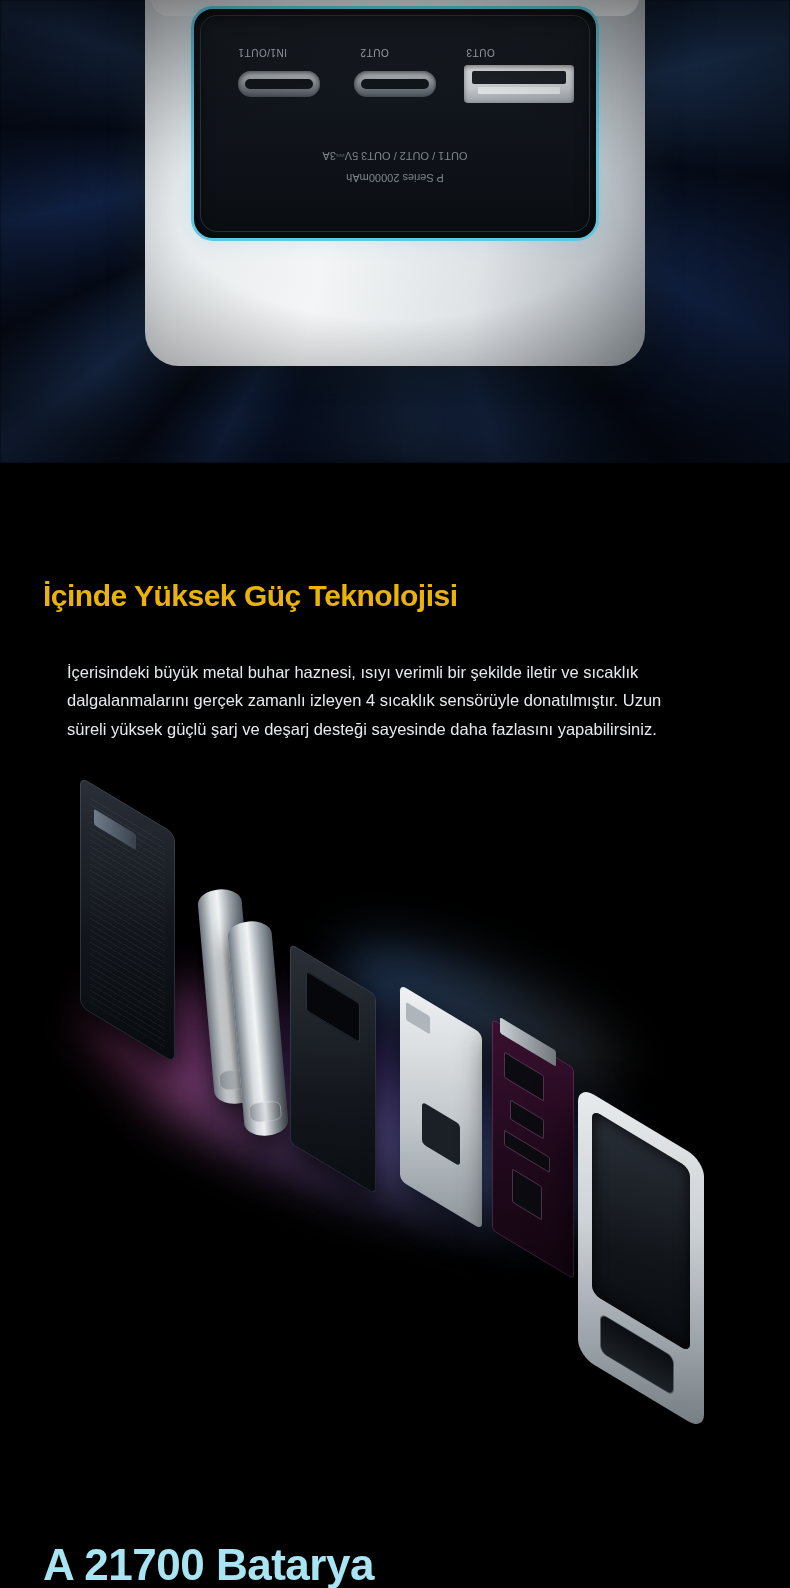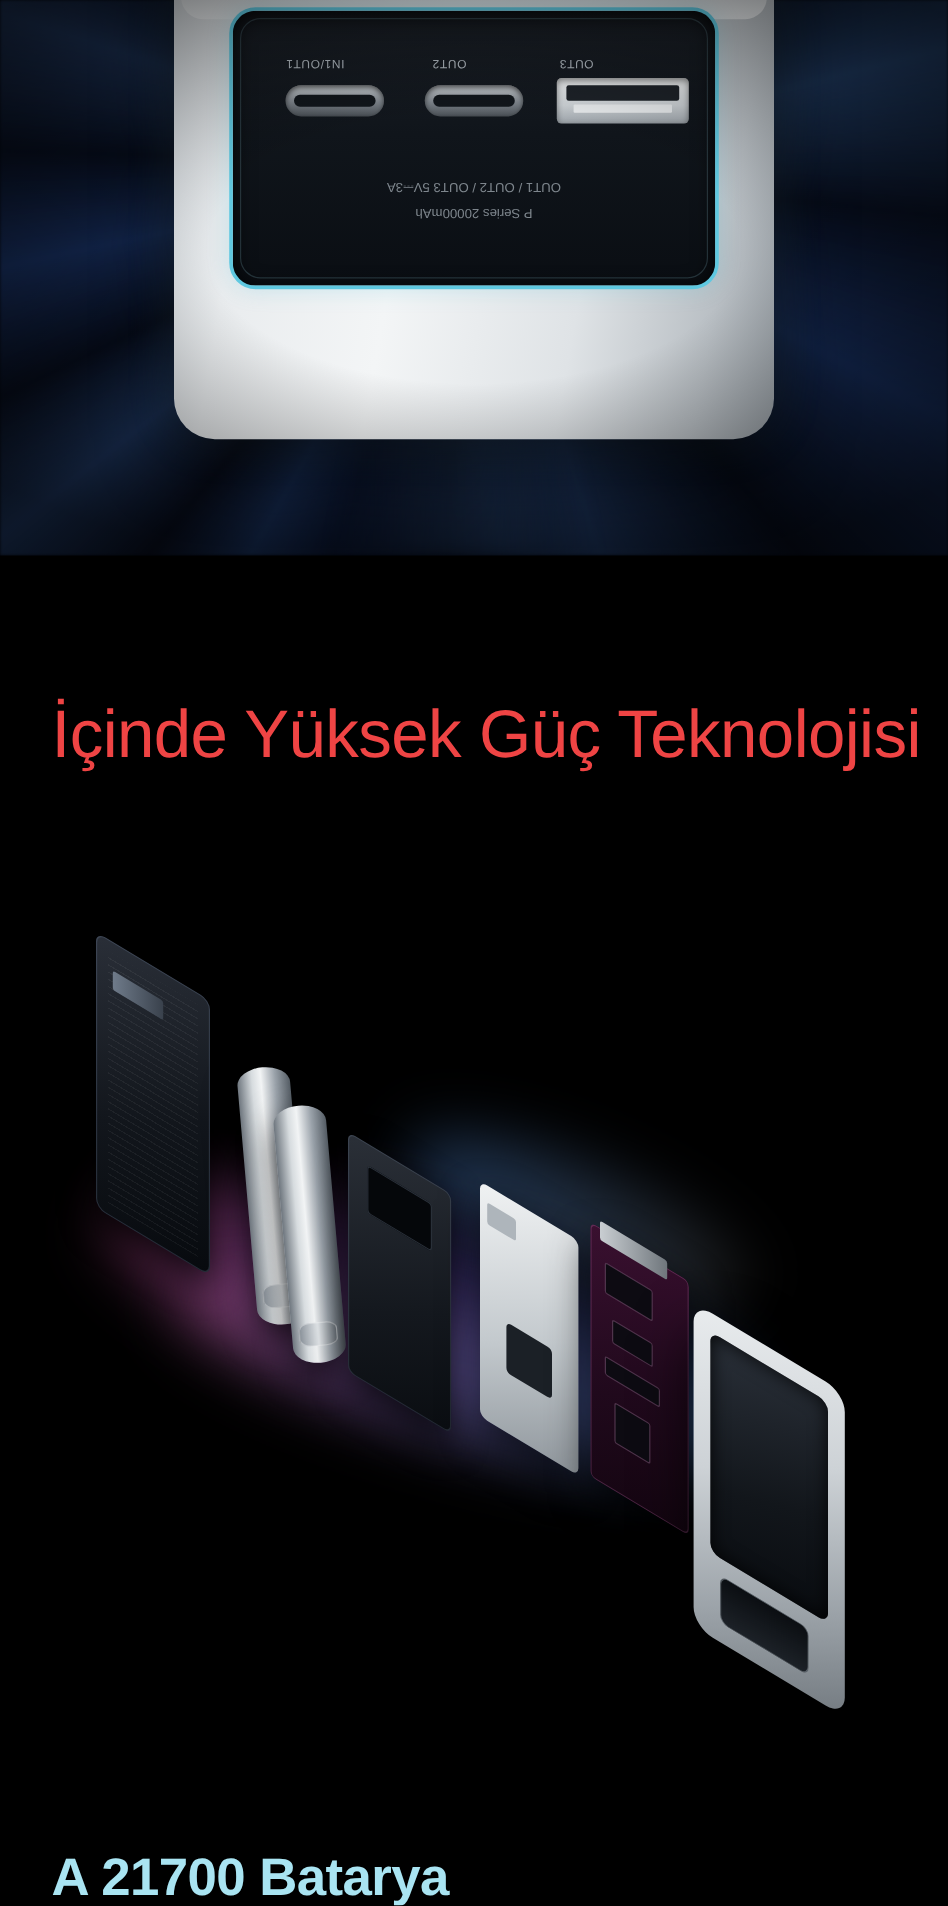--- a/index.html
+++ b/index.html
@@ -131,22 +131,22 @@
 
   
   .feature {
     position:absolute; left:0; top:463px;
     width:790px; height:1125px;
     background:#000;
     overflow:hidden;
   }
   .feature-title {
     position:absolute; left:43px; top:116px;
-    color:#ef4444;
-    font-size:56px; font-weight:400; letter-spacing:-0.5px;
+    color:#eab308;
+    font-size:30px; font-weight:700; letter-spacing:-0.5px;
     white-space:nowrap;
   }
   .feature-body {
     position:absolute; left:67px; top:195px; width:630px;
     color:#e7eaec;
     font-size:16.5px; line-height:1.72;
   }
 
   
   .exploded { position:absolute; left:0; top:330px; width:790px; height:720px; }
@@ -310,20 +310,21 @@
         <div class="panel-text" style="top:138px;">OUT1 / OUT2 / OUT3 5V⎓3A</div>
         <div class="panel-text" style="top:160px;">P Series 20000mAh</div>
       </div>
     </div>
 
     <div class="hero-vignette"></div>
   </section>
 
   <section class="feature">
     <h2 class="feature-title">İçinde Yüksek Güç Teknolojisi</h2>
+    <p class="feature-body">İçerisindeki büyük metal buhar haznesi, ısıyı verimli bir şekilde iletir ve sıcaklık dalgalanmalarını gerçek zamanlı izleyen 4 sıcaklık sensörüyle donatılmıştır. Uzun süreli yüksek güçlü şarj ve deşarj desteği sayesinde daha fazlasını yapabilirsiniz.</p>
 
     <div class="exploded">
       <div class="glow-streak gs1"></div>
       <div class="glow-streak gs3"></div>
       <div class="glow-streak gs2"></div>
 
       <div class="part p-plate">
         <div class="p-plate-lines"></div>
         <div class="p-plate-chip"></div>
       </div>

